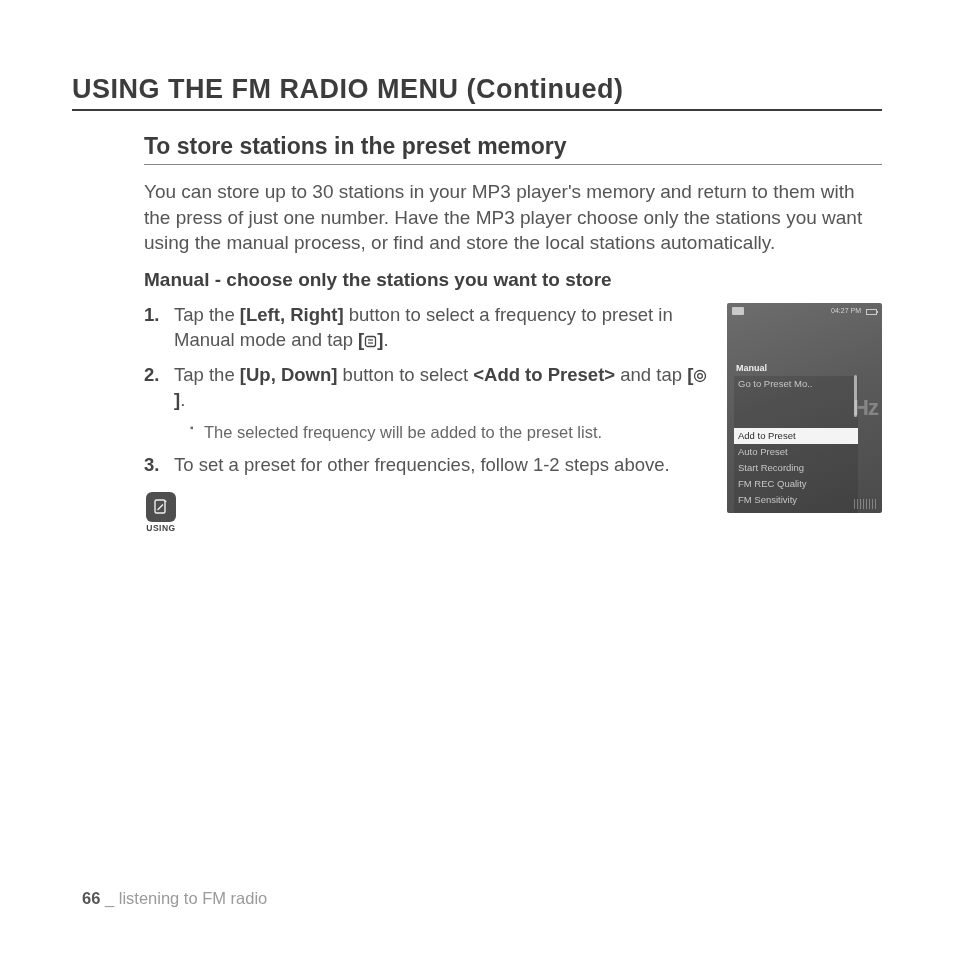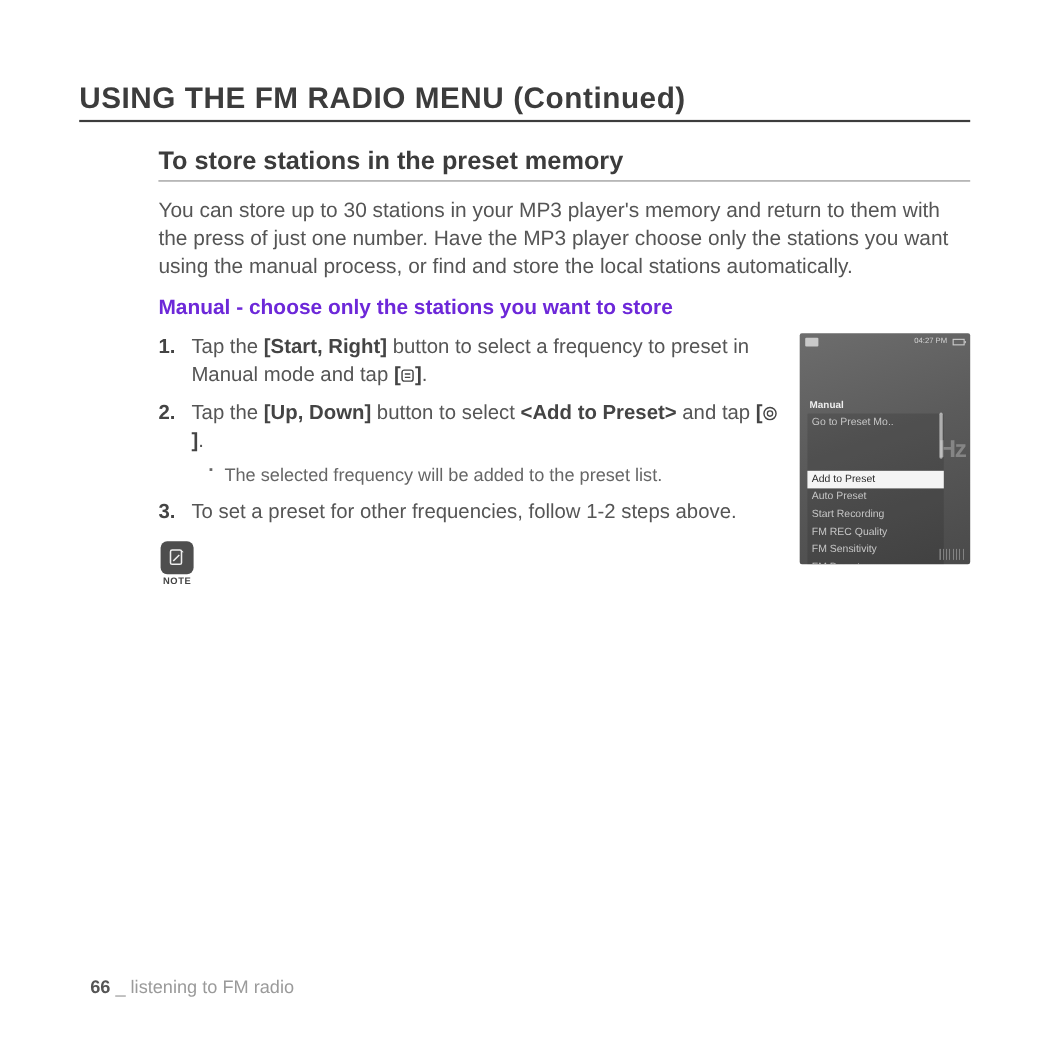--- a/index.html
+++ b/index.html
@@ -38,21 +38,21 @@
   }
   .intro {
     font-size: 19px;
     line-height: 1.35;
     color: #555;
     margin-bottom: 6px;
   }
   .sub-h {
     font-size: 19px;
     font-weight: bold;
-    color: #6d28d9;
+    color: #404040;
     margin-bottom: 12px;
     margin-top: 13px;
   }
   .body-row {
     display: flex;
     gap: 18px;
     align-items: flex-start;
   }
   .steps-col { flex: 1; }
   ol.steps {
@@ -263,21 +263,21 @@
     <h2>To store stations in the preset memory</h2>
 
     <div class="intro">You can store up to 30 stations in your MP3 player's memory and return to them with the press of just one number. Have the MP3 player choose only the stations you want using the manual process, or find and store the local stations automatically.</div>
 
     <div class="sub-h">Manual - choose only the stations you want to store</div>
 
     <div class="body-row">
       <div class="steps-col">
         <ol class="steps">
           <li>
-            <span>Tap the </span><span class="b">[Start, Right]</span><span> button to select a frequency to preset in Manual mode and tap </span><span class="b">[</span><svg class="icon-inline" width="13" height="13" viewBox="0 0 13 13">
+            <span>Tap the </span><span class="b">[Left, Right]</span><span> button to select a frequency to preset in Manual mode and tap </span><span class="b">[</span><svg class="icon-inline" width="13" height="13" viewBox="0 0 13 13">
                 <rect x="1.5" y="1.5" width="10" height="10" rx="2" fill="none" stroke="#444" stroke-width="1.3"></rect>
                 <line x1="4" y1="5" x2="9" y2="5" stroke="#444" stroke-width="1.2"></line>
                 <line x1="4" y1="8" x2="9" y2="8" stroke="#444" stroke-width="1.2"></line>
               </svg><span class="b">]</span><span>.</span>
           </li>
           <li>
             <span>Tap the </span><span class="b">[Up, Down]</span><span> button to select </span><span class="b">&lt;Add to Preset&gt;</span><span> and tap </span><span class="b">[</span><svg class="icon-inline" width="14" height="14" viewBox="0 0 14 14">
                 <circle cx="7" cy="7" r="5.5" fill="none" stroke="#444" stroke-width="1.3"></circle>
                 <circle cx="7" cy="7" r="2.4" fill="none" stroke="#444" stroke-width="1.2"></circle>
               </svg><span class="b">]</span><span>.</span>
@@ -292,21 +292,21 @@
 
         <div class="note-row">
           <div class="note-icon-wrap">
             <div class="note-box">
               <svg width="18" height="18" viewBox="0 0 18 18">
                   <rect x="3" y="2" width="10" height="13" rx="1.5" fill="none" stroke="#eee" stroke-width="1.4"></rect>
                   <path d="M13 2 L15 4 L13 4 Z" fill="#eee"></path>
                   <line x1="5.5" y1="12" x2="11" y2="6.5" stroke="#eee" stroke-width="1.4"></line>
                 </svg>
             </div>
-            <div class="note-lbl">NOTE</div>
+            <div class="note-lbl">USING</div>
           </div>
         </div>
       </div>
 
       <div class="device">
         <div class="dev-status">
           <div class="dev-radio-icon"></div>
           <div>
             <span>04:27 PM</span>
             <span class="dev-bat"></span>

